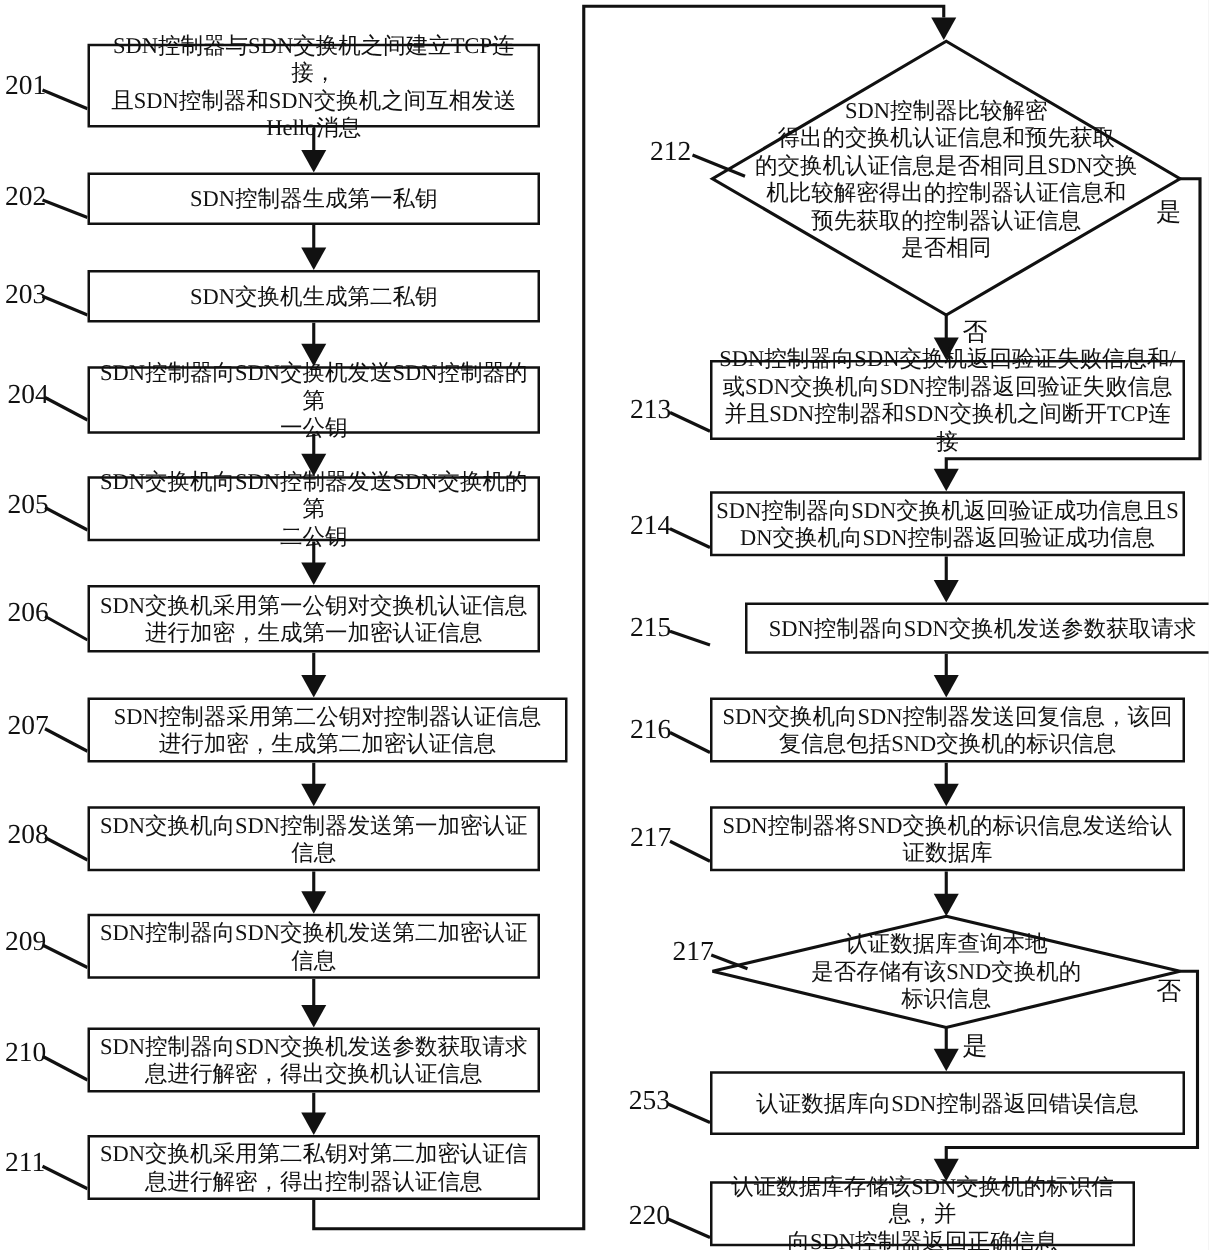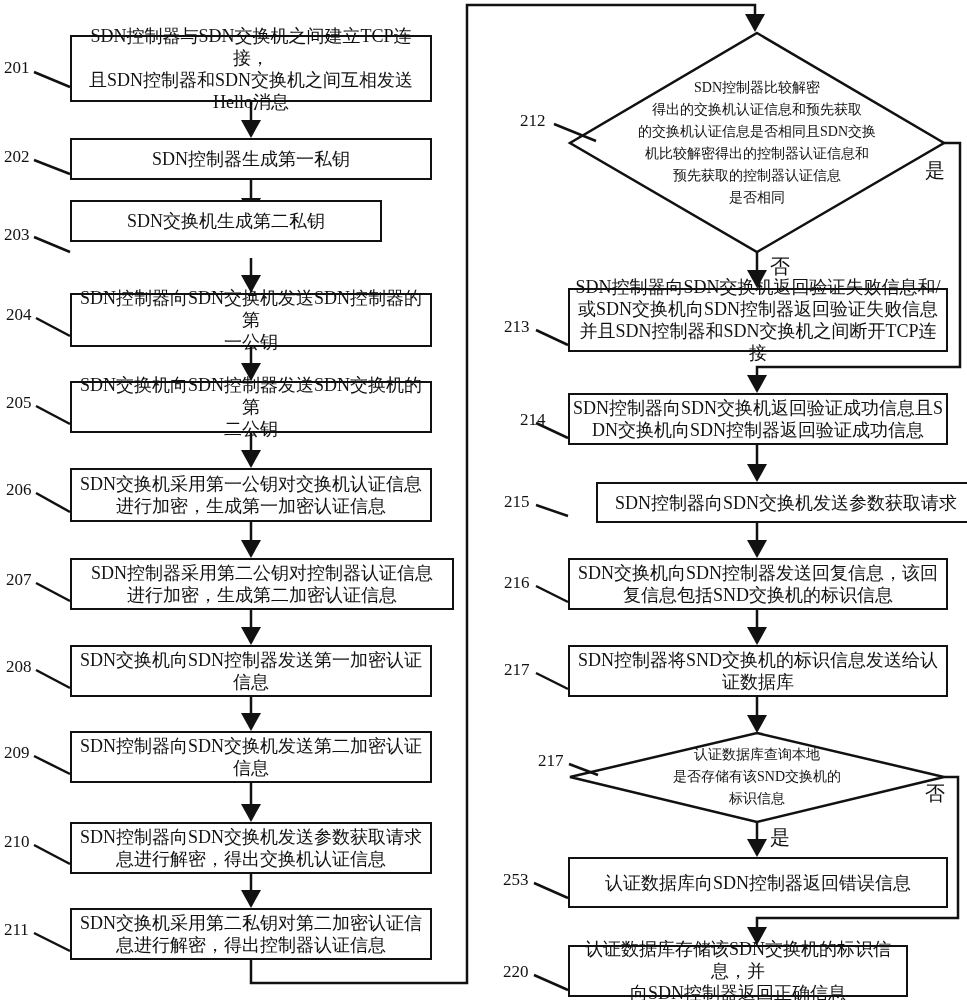--- a/index.html
+++ b/index.html
@@ -13,23 +13,23 @@
   .box{
     position:absolute;box-sizing:border-box;border:2px solid #111111;background:#ffffff;
     display:flex;align-items:center;justify-content:center;
   }
   .btxt{
     white-space:pre-line;text-align:center;font-size:18px;line-height:22px;
     width:100%;padding:0 2px;
   }
   .dtxt{
     position:absolute;display:flex;align-items:center;justify-content:center;
-    white-space:pre-line;text-align:center;font-size:14px;line-height:22px;
-  }
-  .num{position:absolute;font-size:17px;line-height:21px;}
+    white-space:pre-line;text-align:center;font-size:18px;line-height:22px;
+  }
+  .num{position:absolute;font-size:22px;line-height:21px;}
   .yn{position:absolute;font-size:20px;line-height:20px;}
 </style>
 </head>
 <body>
 
 <div id="canvas">
 
   <svg id="wires" width="967" height="1000" viewBox="0 0 967 1000" fill="none" stroke="#111111" stroke-width="2.5">
 
     <g>
@@ -140,21 +140,21 @@
   </svg>
 
   <div class="box" style="left:70px;top:35px;width:362px;height:67px">
       <div class="btxt">SDN控制器与SDN交换机之间建立TCP连接，
 且SDN控制器和SDN交换机之间互相发送
 Hello消息</div>
     </div>
   <div class="box" style="left:70px;top:138px;width:362px;height:42px">
       <div class="btxt">SDN控制器生成第一私钥</div>
     </div>
-  <div class="box" style="left:70px;top:200px;width:312px;height:42px">
+  <div class="box" style="left:70px;top:216px;width:362px;height:42px">
       <div class="btxt">SDN交换机生成第二私钥</div>
     </div>
   <div class="box" style="left:70px;top:293px;width:362px;height:54px">
       <div class="btxt">SDN控制器向SDN交换机发送SDN控制器的第
 一公钥</div>
     </div>
   <div class="box" style="left:70px;top:381px;width:362px;height:52px">
       <div class="btxt">SDN交换机向SDN控制器发送SDN交换机的第
 二公钥</div>
     </div>
@@ -232,21 +232,21 @@
   <div class="num" style="left:6px;top:304px">204</div>
   <div class="num" style="left:6px;top:392px">205</div>
   <div class="num" style="left:6px;top:479px">206</div>
   <div class="num" style="left:6px;top:569px">207</div>
   <div class="num" style="left:6px;top:656px">208</div>
   <div class="num" style="left:4px;top:742px">209</div>
   <div class="num" style="left:4px;top:831px">210</div>
   <div class="num" style="left:4px;top:919px">211</div>
   <div class="num" style="left:520px;top:110px">212</div>
   <div class="num" style="left:504px;top:316px">213</div>
-  <div class="num" style="left:520px;top:409px">214</div>
+  <div class="num" style="left:504px;top:409px">214</div>
   <div class="num" style="left:504px;top:491px">215</div>
   <div class="num" style="left:504px;top:572px">216</div>
   <div class="num" style="left:504px;top:659px">217</div>
   <div class="num" style="left:538px;top:750px">217</div>
   <div class="num" style="left:503px;top:869px">253</div>
   <div class="num" style="left:503px;top:961px">220</div>
 
 </div>
 
 </body></html>

